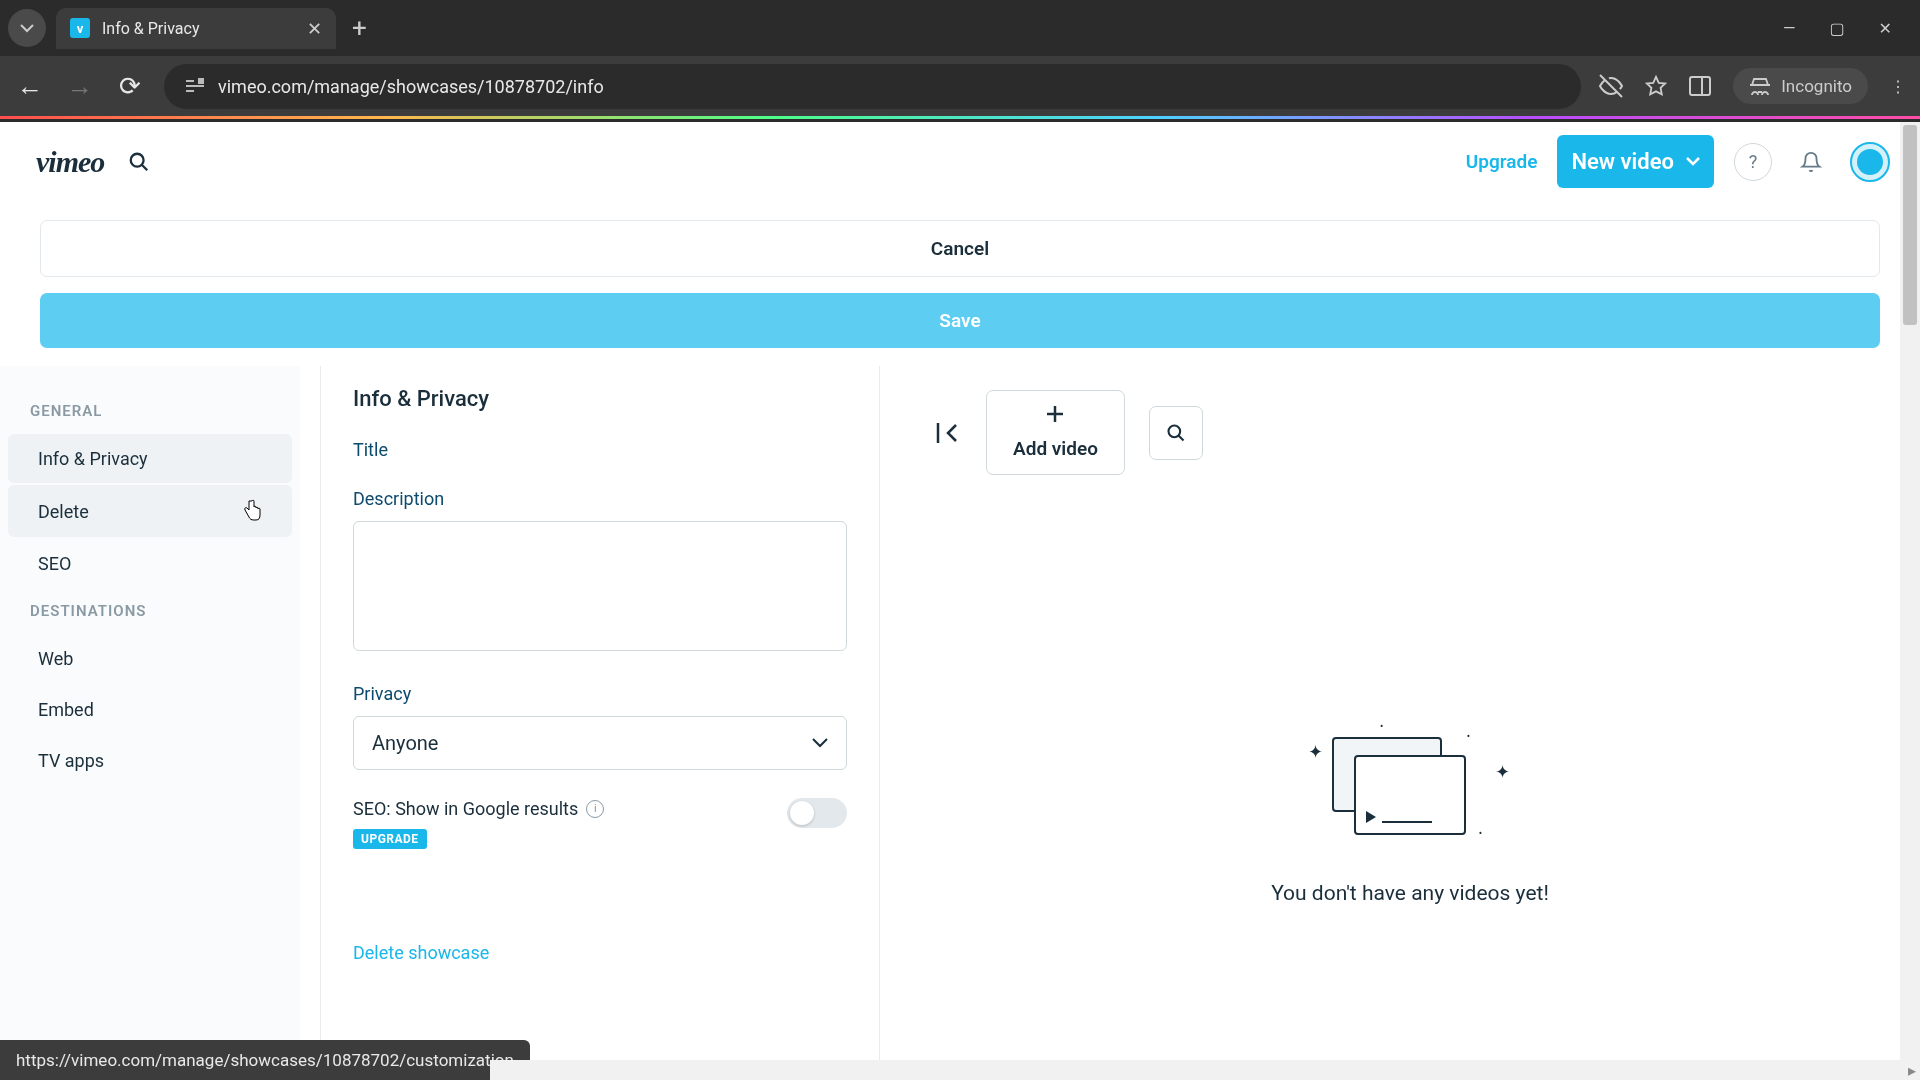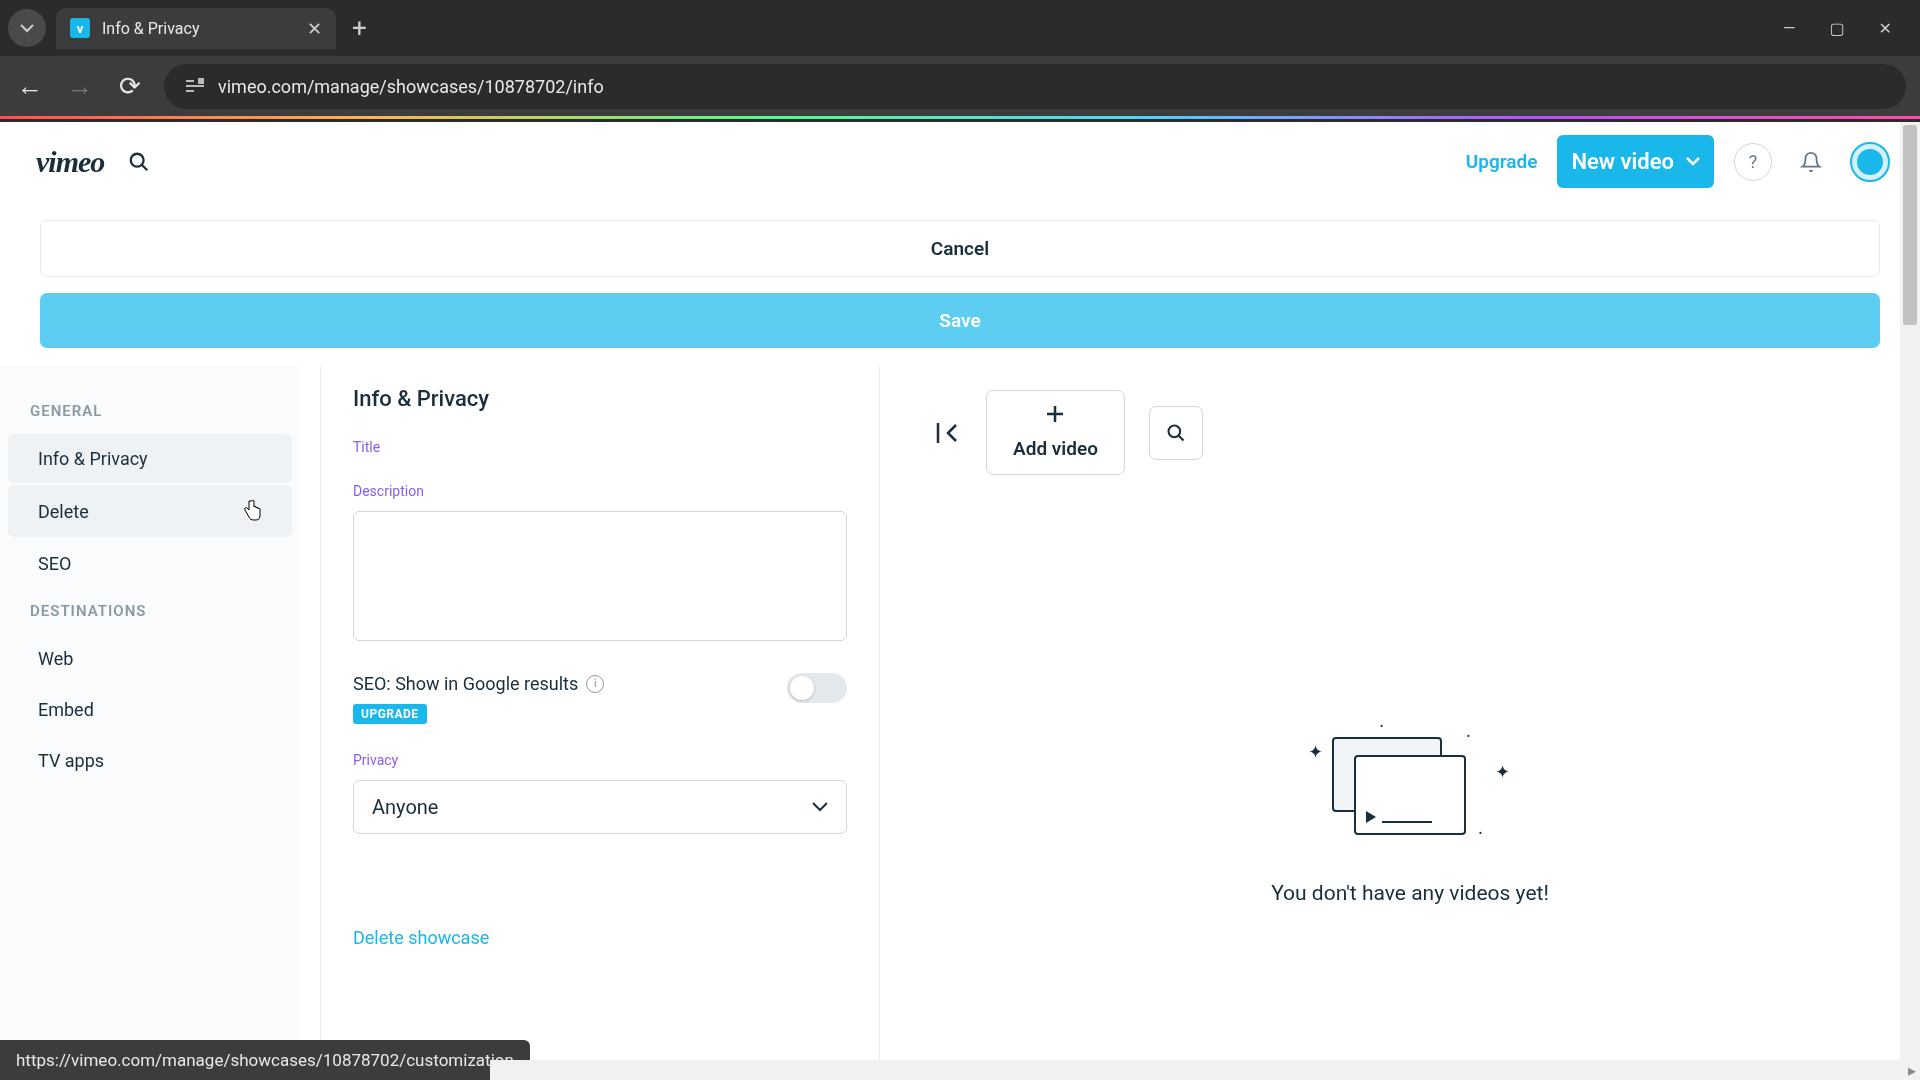--- a/index.html
+++ b/index.html
@@ -51,21 +51,21 @@
 .sidebar-item { padding: 14px 30px; color: #1a2e3b; font-size: 18px; cursor: pointer; border-radius: 6px; margin: 2px 8px; display: flex; align-items: center; justify-content: space-between; }
 .sidebar-item.active { background: #eef2f4; }
 .sidebar-item.hover { background: #eef2f4; }
 .hand-cursor { font-size: 18px; }
 
 .form-panel { width: 560px; border-left: 1px solid #e8ecef; border-right: 1px solid #e8ecef; padding: 20px 32px; position: relative; overflow-y: auto; }
 .form-panel::-webkit-scrollbar { width: 18px; }
 .form-panel::-webkit-scrollbar-track { background: #f1f1f1; }
 .form-panel::-webkit-scrollbar-thumb { background: #c1c1c1; }
 .panel-title { font-size: 22px; color: #1a2e3b; font-weight: 500; margin-bottom: 28px; }
-.form-label { color: #8b5cf6; font-size: 14px; margin-bottom: 12px; display: block; margin-top: 20px; }
+.form-label { color: #0c4a6e; font-size: 18px; margin-bottom: 12px; display: block; margin-top: 20px; }
 .form-input { width: 100%; border: 2px solid #1ab7ea; border-radius: 6px; padding: 14px 16px; font-size: 20px; color: #1a2e3b; outline: none; }
 .form-textarea { width: 100%; border: 1px solid #d0d8db; border-radius: 6px; padding: 14px; min-height: 130px; resize: none; font-size: 17px; }
 .form-group { margin-bottom: 28px; }
 .privacy-select { display: flex; align-items: center; justify-content: space-between; border: 1px solid #d0d8db; border-radius: 6px; padding: 14px 18px; font-size: 20px; color: #1a2e3b; cursor: pointer; }
 .seo-row { display: flex; align-items: flex-start; justify-content: space-between; gap: 20px; }
 .seo-text { color: #1a2e3b; font-size: 18px; display: flex; align-items: center; gap: 8px; }
 .info-icon { width: 18px; height: 18px; border-radius: 50%; border: 1.5px solid #8a9aa5; display: inline-flex; align-items: center; justify-content: center; font-size: 11px; color: #8a9aa5; }
 .upgrade-badge { background: #1ab7ea; color: #fff; font-size: 12px; font-weight: 700; padding: 3px 8px; border-radius: 3px; letter-spacing: 0.5px; margin-top: 10px; display: inline-block; }
 .toggle { width: 60px; height: 30px; background: #e3e8ec; border-radius: 15px; position: relative; cursor: pointer; flex-shrink: 0; }
 .toggle::after { content: ''; width: 24px; height: 24px; background: #fff; border-radius: 50%; position: absolute; top: 3px; left: 3px; box-shadow: 0 1px 3px rgba(0,0,0,0.2); }
@@ -125,20 +125,46 @@
     <div class="url-bar">
       <span class="url-icon">
         <svg width="18" height="16" viewBox="0 0 18 16">
             <rect x="0" y="2" width="8" height="2" fill="#bbb"></rect>
             <rect x="0" y="7" width="18" height="2" fill="#bbb"></rect>
             <rect x="0" y="12" width="8" height="2" fill="#bbb"></rect>
             <rect x="12" y="0" width="6" height="6" fill="#bbb"></rect>
           </svg>
       </span>
       <span>vimeo.com/manage/showcases/10878702/info</span>
+    </div>
+    <div class="addr-right">
+      <span>
+        <svg width="24" height="24" viewBox="0 0 24 24" fill="none" stroke="#ccc" stroke-width="2">
+            <path d="M17.94 17.94A10 10 0 0 1 12 20c-7 0-11-8-11-8a18 18 0 0 1 5.06-5.94M9.9 4.24A9 9 0 0 1 12 4c7 0 11 8 11 8a18 18 0 0 1-2.16 3.19"></path>
+            <line x1="1" y1="1" x2="23" y2="23"></line>
+          </svg>
+      </span>
+      <span>
+        <svg width="22" height="22" viewBox="0 0 24 24" fill="none" stroke="#ccc" stroke-width="2">
+            <polygon points="12 2 15 8.5 22 9.3 17 14 18.3 21 12 17.8 5.7 21 7 14 2 9.3 9 8.5 12 2"></polygon>
+          </svg>
+      </span>
+      <span>
+        <svg width="22" height="20" viewBox="0 0 22 20" fill="none" stroke="#ccc" stroke-width="2">
+            <rect x="1" y="1" width="20" height="18" rx="2"></rect>
+            <line x1="13" y1="1" x2="13" y2="19"></line>
+          </svg>
+      </span>
+      <div class="incognito-badge">
+        <svg width="22" height="18" viewBox="0 0 22 18">
+            <path d="M3 8 L5 2 L17 2 L19 8 M1 8 L21 8 M6 15 a3 3 0 1 0 0.01 0 M16 15 a3 3 0 1 0 0.01 0 M9 15 L13 15" stroke="#ccc" stroke-width="1.8" fill="none"></path>
+          </svg>
+        <span>Incognito</span>
+      </div>
+      <span>⋮</span>
     </div>
   </div>
   <div class="rainbow-bar"></div>
 </div>
 
 <div class="app-header">
   <div class="logo">vimeo</div>
   <span class="header-search">
     <svg width="22" height="22" viewBox="0 0 24 24" fill="none" stroke="#1a2e3b" stroke-width="2.5">
         <circle cx="10" cy="10" r="7"></circle>
@@ -202,38 +228,38 @@
 
   <div class="form-panel">
     <h2 class="panel-title">Info &amp; Privacy</h2>
     <div class="form-group">
       <label class="form-label">Title</label>
     </div>
     <div class="form-group">
       <label class="form-label">Description</label>
       <textarea class="form-textarea" style=""></textarea>
     </div>
+    <div class="form-group">
+      <label class="form-label">Privacy</label>
+      <div class="privacy-select">
+        <span>Anyone</span>
+        <svg width="16" height="10" viewBox="0 0 16 10">
+            <path d="M1 1l7 7 7-7" stroke="#1a2e3b" stroke-width="2" fill="none"></path>
+          </svg>
+      </div>
+    </div>
     <div class="form-group seo-row">
       <div>
         <div class="seo-text">
           <span>SEO: Show in Google results</span>
           <span class="info-icon">i</span>
         </div>
         <span class="upgrade-badge">UPGRADE</span>
       </div>
       <div class="toggle"></div>
-    </div>
-    <div class="form-group">
-      <label class="form-label">Privacy</label>
-      <div class="privacy-select">
-        <span>Anyone</span>
-        <svg width="16" height="10" viewBox="0 0 16 10">
-            <path d="M1 1l7 7 7-7" stroke="#1a2e3b" stroke-width="2" fill="none"></path>
-          </svg>
-      </div>
     </div>
     <a class="delete-link">Delete showcase</a>
   </div>
 
   <div class="video-panel">
     <div class="video-toolbar">
       <span class="collapse-btn">
         <svg width="26" height="24" viewBox="0 0 26 24" fill="none" stroke="#1a2e3b" stroke-width="2.5">
             <line x1="2" y1="2" x2="2" y2="22"></line>
             <path d="M20 4l-8 8 8 8"></path>

